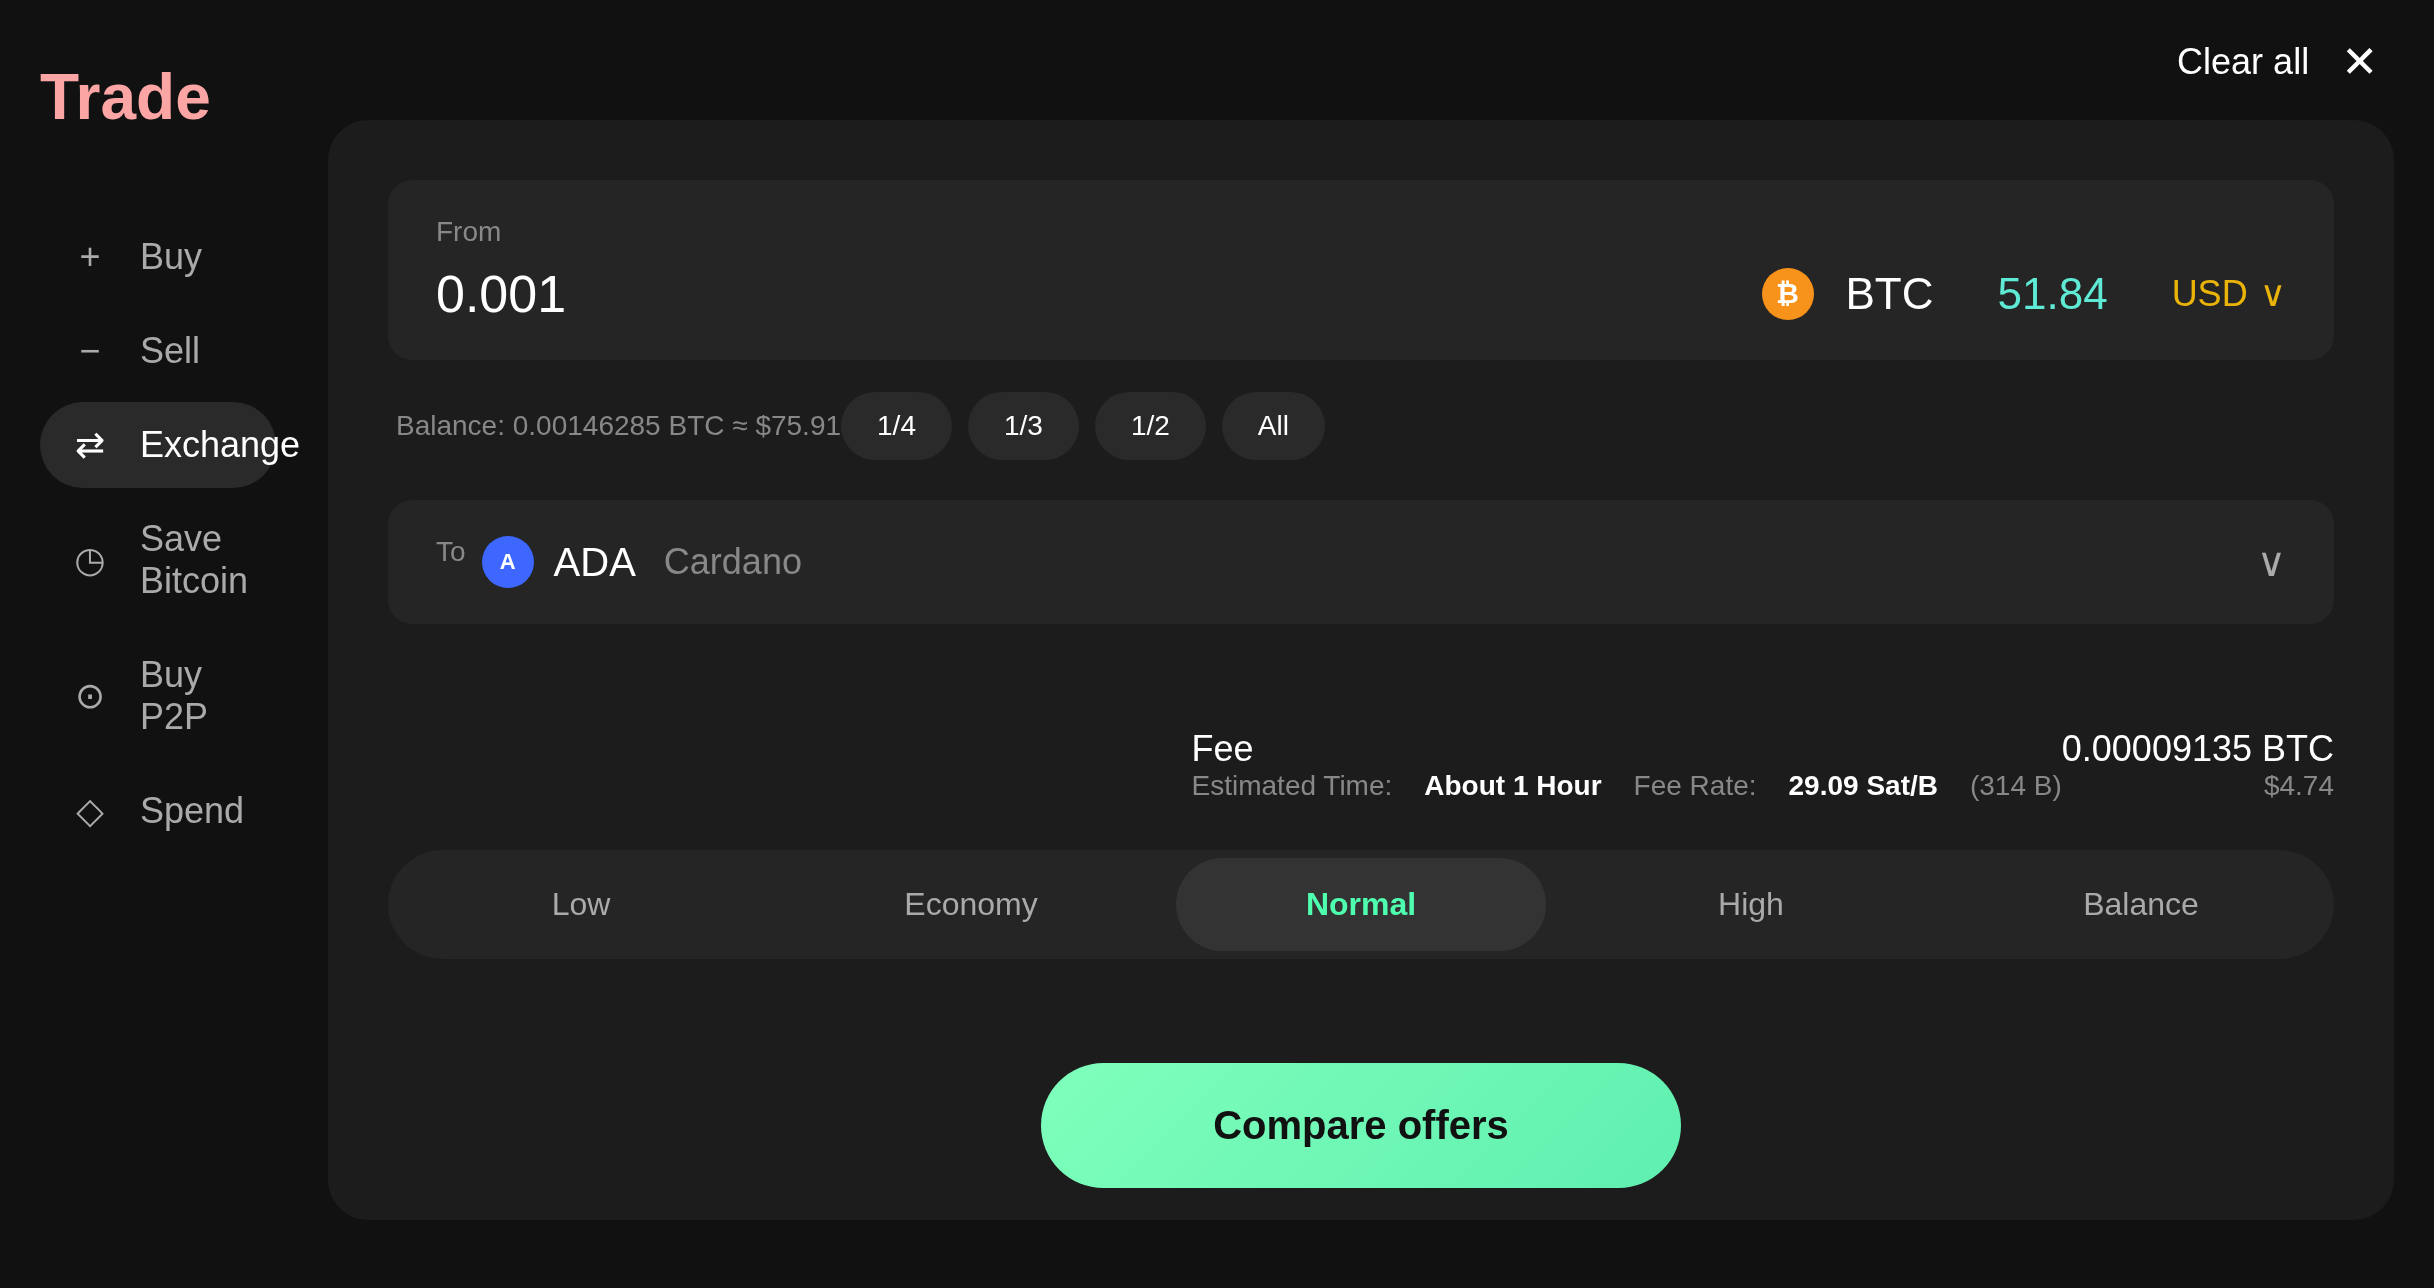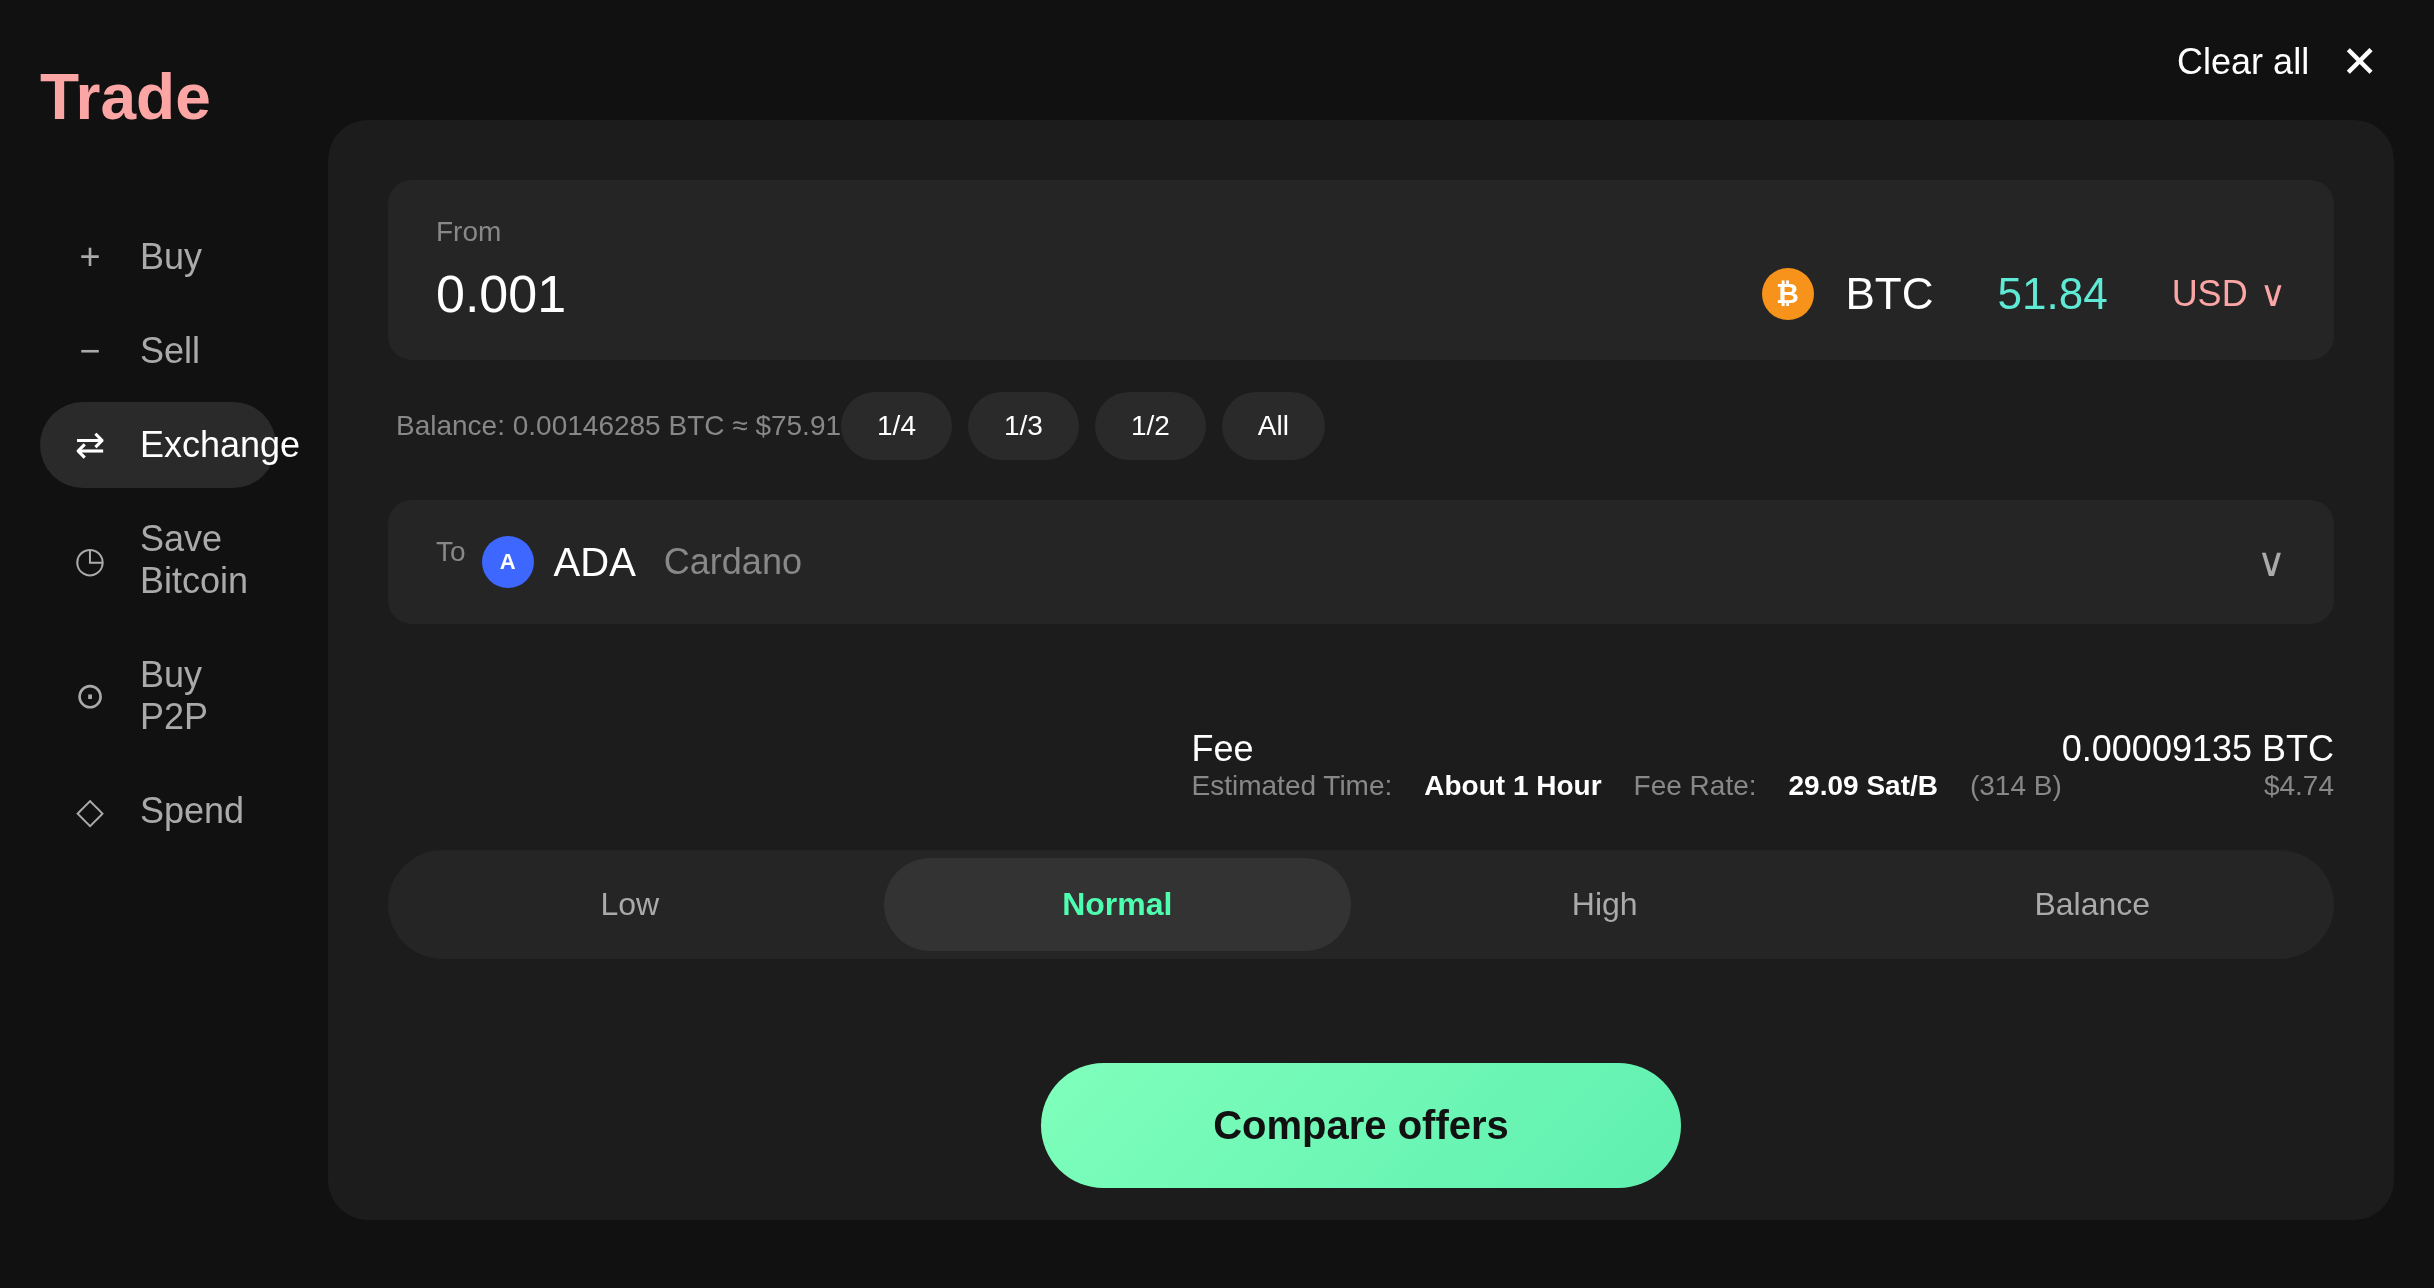--- a/index.html
+++ b/index.html
@@ -168,21 +168,21 @@
       font-weight: 500;
       color: #5eead4;
       margin: 0 32px;
     }
 
     .currency-selector {
       display: flex;
       align-items: center;
       gap: 12px;
       font-size: 36px;
-      color: #fca5a5;
+      color: #eab308;
       cursor: pointer;
     }
 
     
     .balance-row {
       display: flex;
       align-items: center;
       justify-content: flex-start;
       margin-bottom: 40px;
       padding: 0 8px;
@@ -462,20 +462,21 @@
         </div>
         <div class="fee-amounts-col">
           <div class="fee-amount">0.00009135 BTC</div>
           <div class="fee-amount-usd">$4.74</div>
         </div>
       </div>
     </div>
 
     <div class="fee-type-row">
       <button class="fee-type-btn">Low</button>
+      <button class="fee-type-btn">Economy</button>
       <button class="fee-type-btn active">Normal</button>
       <button class="fee-type-btn">High</button>
       <button class="fee-type-btn">Balance</button>
     </div>
 
     <div class="divider"></div>
 
     <button class="compare-btn">Compare offers</button>
 
   </div>

